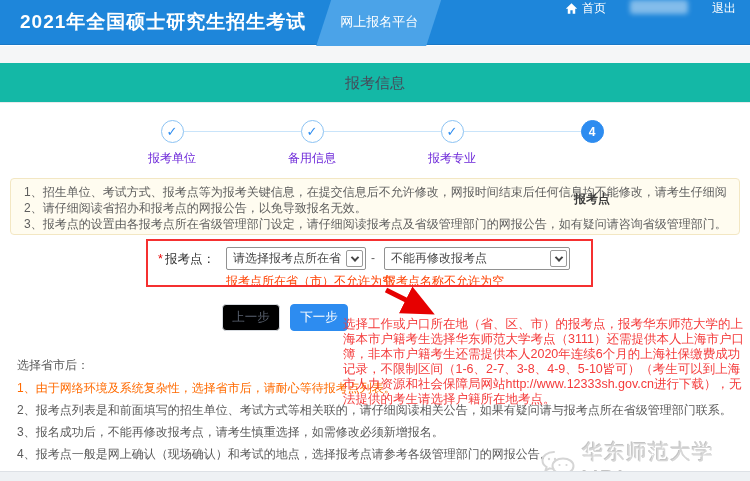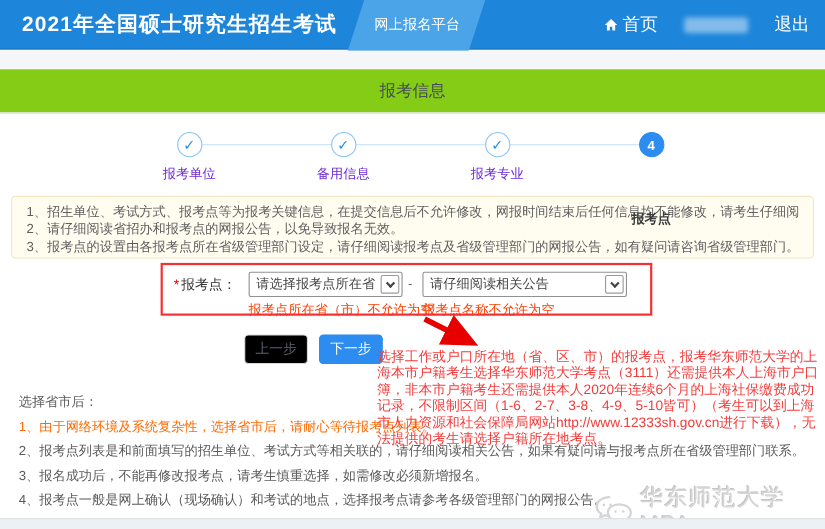--- a/index.html
+++ b/index.html
@@ -12,28 +12,28 @@
          background:#1e86da; border-bottom:1px solid #1a78c6;
          display:flex; align-items:center; }
   .hdr-title { color:#fff; font-size:19px; font-weight:bold; margin-left:20px;
                letter-spacing:1px; white-space:nowrap; }
   .hdr-badge { margin-left:18px; position:relative; color:#fff; font-size:13px;
                padding:17px 16px; }
   .hdr-badge::before { content:""; position:absolute; inset:0; background:#4ba3e8;
                transform:skewX(-18deg); z-index:0; }
   .hdr-badge span { position:relative; z-index:1; }
   .hdr-right { position:absolute; right:14px; top:0; height:45px;
-               display:flex; align-items:center; gap:10px; color:#fff; font-size:16px; }
+               display:flex; align-items:flex-start; gap:10px; color:#fff; font-size:12px; }
   .hdr-link { display:flex; align-items:center; gap:4px; cursor:pointer; color:#fff; }
   .blurname { width:58px; height:14px; border-radius:3px; margin:0 14px;
               background:rgba(255,255,255,0.45); filter:blur(2.5px); }
 
   
   .graybar { position:absolute; left:0; top:46px; width:750px; height:17px; background:#f5f6f7; }
-  .titlebar { position:absolute; left:0; top:63px; width:750px; height:40px; background:#84cc16;
+  .titlebar { position:absolute; left:0; top:63px; width:750px; height:40px; background:#14b8a6;
               border-bottom:1px solid #e8eaec; text-align:center; line-height:40px;
               font-size:15px; color:#464c5b; }
 
   
   .steps { position:absolute; left:102px; top:120px; width:560px; display:flex; }
   .steps .connector { position:absolute; left:70px; top:11px; width:calc(100% - 140px);
               height:1px; background:#c9e4fa; }
   .step { width:140px; display:flex; flex-direction:column; align-items:center; position:relative; z-index:1; }
   .step .circle { width:23px; height:23px; border-radius:50%; background:#fff;
               border:1px solid #8cc3f3; color:#2d8cf0; font-size:13px; font-weight:bold;
@@ -150,21 +150,21 @@
   <div class="sel" style="left:226px; width:140px;">
     <span class="val">请选择报考点所在省（市）</span>
     <span class="arrow-box">
         <span class="chev"></span>
       </span>
   </div>
 
   <div class="sel-sep">-</div>
 
   <div class="sel" style="left:384px; width:186px;">
-    <span class="val">请仔细阅读相关公告</span>
+    <span class="val">不能再修改报考点</span>
     <span class="arrow-box">
         <span class="chev"></span>
       </span>
   </div>
 
   <div class="err" style="left:384px;">报考点名称不允许为空</div>
   <div class="err" style="left:226px;">报考点所在省（市）不允许为空</div>
 
   <div class="red-rect"></div>
 

